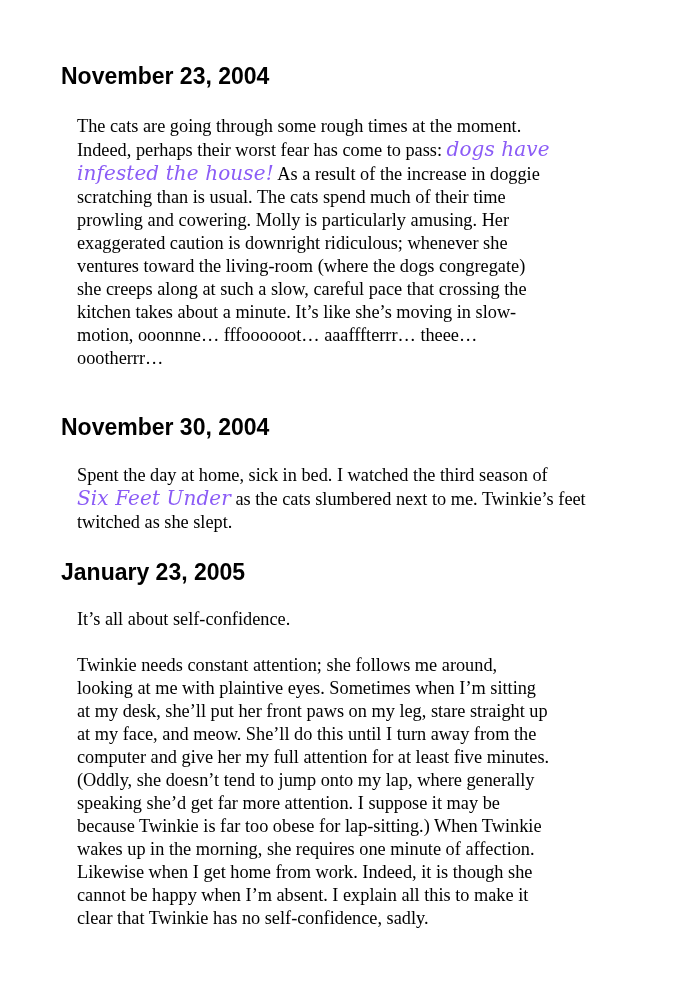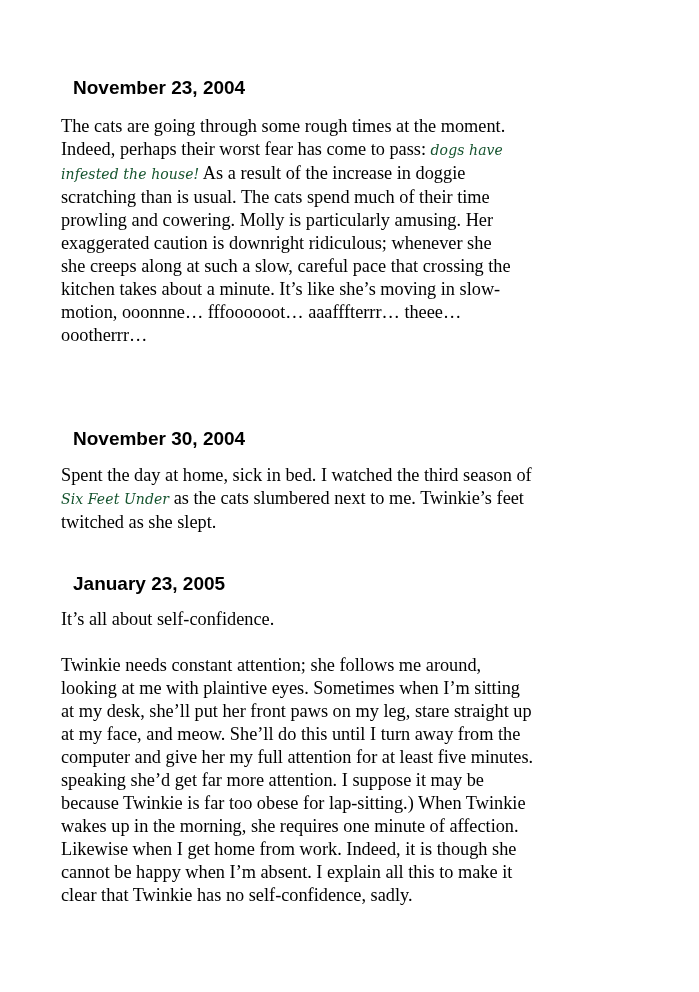--- a/index.html
+++ b/index.html
@@ -16,60 +16,61 @@
     }
     .page {
       position: absolute;
       left: 61px;
       top: 0;
       width: 530px;
     }
     .entry-heading {
       font-family: "Liberation Sans", sans-serif;
       font-weight: bold;
-      font-size: 19px;
+      font-size: 23px;
       line-height: 22px;
-      margin: 12px;
+      margin: 0;
       position: absolute;
       left: 0;
       white-space: nowrap;
     }
     .para {
       font-family: "Liberation Serif", serif;
       font-size: 18.3px;
       line-height: 23px;
       margin: 0;
       position: absolute;
       left: 0;
       width: 530px;
       white-space: nowrap;
     }
-    .line { display: block; }
+    .line { display: block; margin-left: 16px; }
     .it {
       font-family: "DejaVu Serif", serif;
       font-style: italic;
       font-weight: normal;
-      font-size: 14px;
-      color: #14532d;
+      font-size: 20px;
+      color: #8b5cf6;
       letter-spacing: 0.1px;
     }
   </style>
 </head>
 <body>
 
 <div class="page">
 
   <h2 class="entry-heading" style="top:65px;">November 23, 2004</h2>
   <p class="para" style="top:115px;">
     <span class="line"><span>The cats are going through some rough times at the moment.</span></span>
     <span class="line"><span>Indeed, perhaps their worst fear has come to pass: </span><span class="it">dogs have</span></span>
     <span class="line"><span class="it">infested the house!</span><span> As a result of the increase in doggie</span></span>
     <span class="line"><span>scratching than is usual. The cats spend much of their time</span></span>
     <span class="line"><span>prowling and cowering. Molly is particularly amusing. Her</span></span>
     <span class="line"><span>exaggerated caution is downright ridiculous; whenever she</span></span>
+    <span class="line"><span>ventures toward the living-room (where the dogs congregate)</span></span>
     <span class="line"><span>she creeps along at such a slow, careful pace that crossing the</span></span>
     <span class="line"><span>kitchen takes about a minute. It’s like she’s moving in slow-</span></span>
     <span class="line"><span>motion, ooonnne… fffoooooot… aaafffterrr… theee…</span></span>
     <span class="line"><span>oootherrr…</span></span>
   </p>
 
   <h2 class="entry-heading" style="top:416px;text-align:center;">November 30, 2004</h2>
   <p class="para" style="top:464px;">
     <span class="line"><span>Spent the day at home, sick in bed. I watched the third season of</span></span>
     <span class="line"><span class="it">Six Feet Under</span><span> as the cats slumbered next to me. Twinkie’s feet</span></span>
@@ -79,20 +80,21 @@
   <h2 class="entry-heading" style="top:561px;">January 23, 2005</h2>
   <p class="para" style="top:608px;">
     <span class="line"><span>It’s all about self-confidence.</span></span>
   </p>
   <p class="para" style="top:654px;">
     <span class="line"><span>Twinkie needs constant attention; she follows me around,</span></span>
     <span class="line"><span>looking at me with plaintive eyes. Sometimes when I’m sitting</span></span>
     <span class="line"><span>at my desk, she’ll put her front paws on my leg, stare straight up</span></span>
     <span class="line"><span>at my face, and meow. She’ll do this until I turn away from the</span></span>
     <span class="line"><span>computer and give her my full attention for at least five minutes.</span></span>
+    <span class="line"><span>(Oddly, she doesn’t tend to jump onto my lap, where generally</span></span>
     <span class="line"><span>speaking she’d get far more attention. I suppose it may be</span></span>
     <span class="line"><span>because Twinkie is far too obese for lap-sitting.) When Twinkie</span></span>
     <span class="line"><span>wakes up in the morning, she requires one minute of affection.</span></span>
     <span class="line"><span>Likewise when I get home from work. Indeed, it is though she</span></span>
     <span class="line"><span>cannot be happy when I’m absent. I explain all this to make it</span></span>
     <span class="line"><span>clear that Twinkie has no self-confidence, sadly.</span></span>
   </p>
 
 </div>
 

